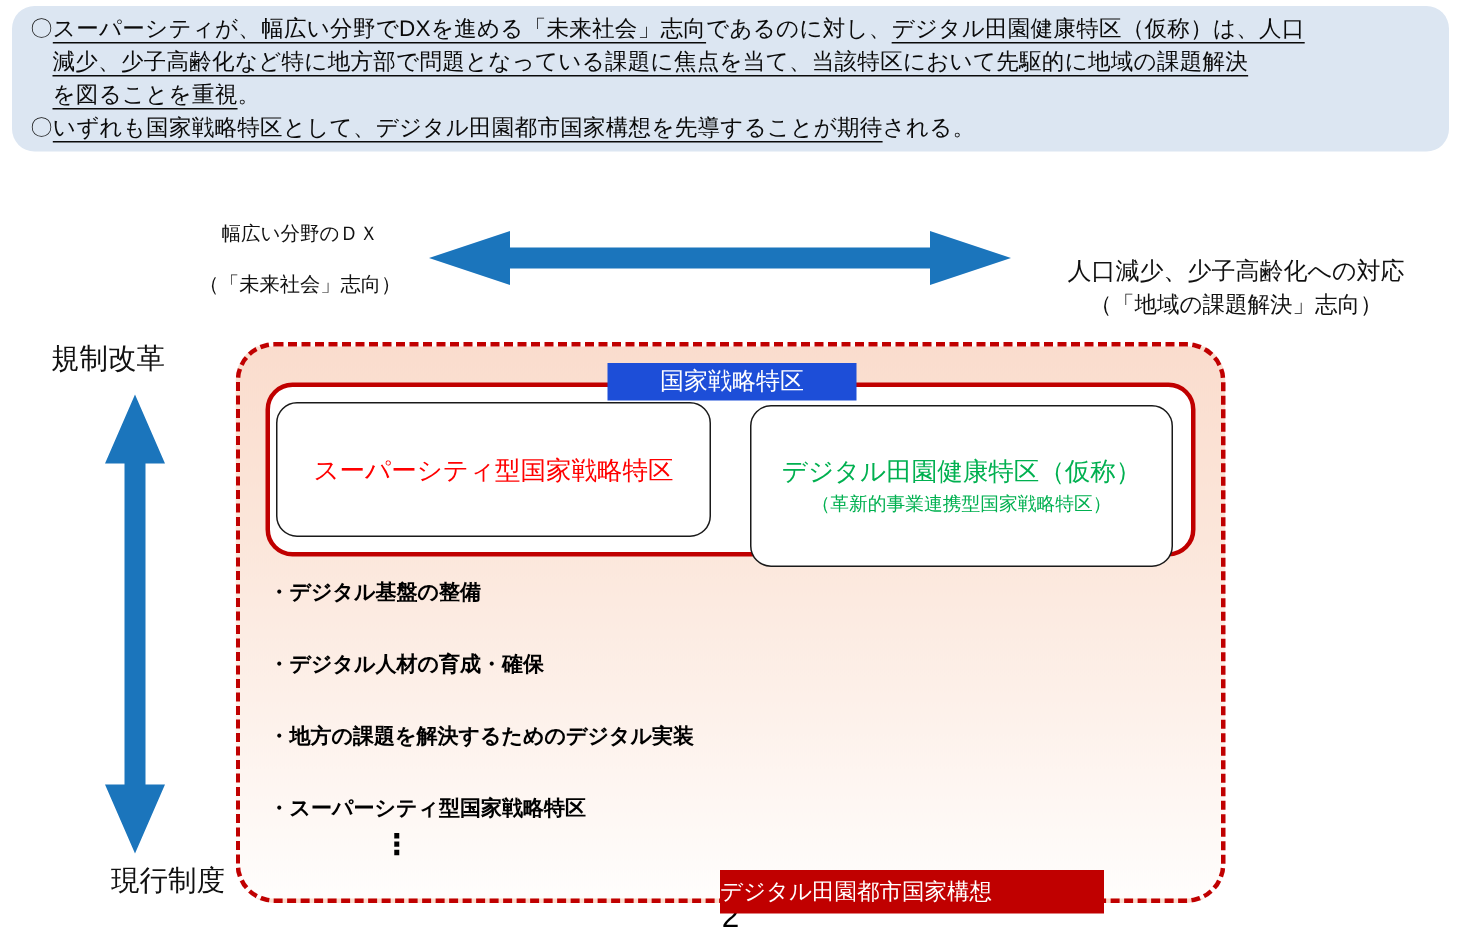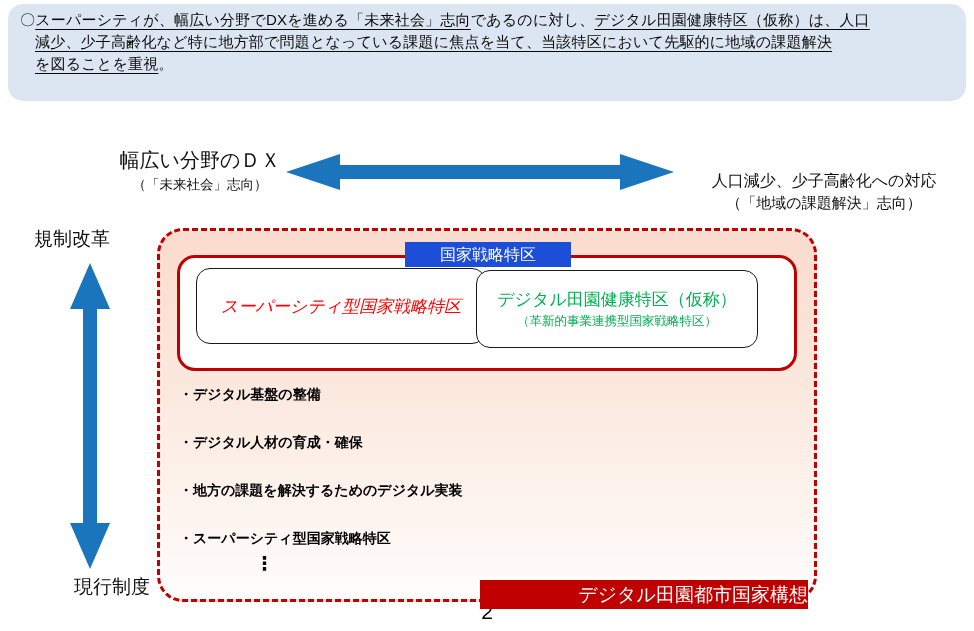--- a/index.html
+++ b/index.html
@@ -10,64 +10,65 @@
   
   .topbox { position:absolute; left:8px; top:4px; width:958px; height:97px;
     background:#dce6f2; padding:5px 10px 5px 12px;
     font-size:15px; line-height:22px; color:#0a0a0a; letter-spacing:0.2px;border-radius:15px; }
   .topbox .line { white-space:nowrap; }
   .topbox .indent { padding-left:15px; }
   .u { text-decoration:underline; text-underline-offset:3.5px; text-decoration-thickness:1px; }
 
   
   .axis-left { position:absolute; left:105px; top:147px; width:190px; text-align:center; }
-  .axis-left .l1 { font-size:20px; }
-  .axis-left .l2 { font-size:13.5px; margin-top:2px;font-family:Liberation Serif, serif; }
+  .axis-left .l1 { font-size:13px; }
+  .axis-left .l2 { font-size:13.5px; margin-top:16px;font-family:Liberation Serif, serif; }
   .axis-right { position:absolute; left:678px; top:146px; width:292px; text-align:center; }
   .axis-right .l1 { font-size:16px;margin-top:25px; }
   .axis-right .l2 { font-size:15px; margin-top:2px; }
   .axis-top { position:absolute; left:34px; top:226px; width:116px; text-align:left; font-size:19px; }
   .axis-bottom { position:absolute; left:34px; top:574px; width:116px; text-align:right; font-size:19px; }
   .h-arrow { position:absolute; left:284px; top:152px; }
   .v-arrow { position:absolute; left:68px; top:261px; }
 
   
   .mainbox { position:absolute; left:157px; top:228px; width:660px; height:374px;
     border:3px dashed #C00000; border-radius:26px;
     background:linear-gradient(180deg,#fadccd 0%,#fbe6da 35%,#fdf2ec 70%,#fffdfc 100%); }
   .zonebox { position:absolute; left:177px; top:255px; width:620px; height:116px;
     border:3px solid #C00000; border-radius:18px; background:#ffffff; }
   .zonelabel { position:absolute; left:405px; top:242px; width:166px; height:25px;
     background:#1d4ed8; color:#fff; font-size:16px; text-align:center; line-height:25px; z-index:5; }
   .whitebox { position:absolute; background:#fff; border:1.5px solid #1a1a1a; border-radius:14px;
     display:flex; flex-direction:column; align-items:center; justify-content:center; z-index:3; }
-  .box-super { left:196px; top:268px; width:290px; height:76px;font-style:italic; }
+  .box-super { left:184px; top:268px; width:290px; height:90px; }
   .box-super .t { color:#FF0000; font-size:17px; }
-  .box-digi { left:476px; top:270px; width:282px; height:78px; }
+  .box-digi { left:500px; top:270px; width:282px; height:108px; }
   .box-digi .t { color:#00B050; font-size:17px; }
   .box-digi .s { color:#00B050; font-size:12.5px; margin-top:2px; }
 
   .bullets { position:absolute; left:179px; top:384px; font-size:14px; font-weight:bold; color:#000; }
   .bullets .b { line-height:20px; margin-bottom:28px; white-space:nowrap; }
   .vdots { position:absolute; left:255px; top:553px; font-size:19px; font-weight:bold; color:#000;
     letter-spacing:0; line-height:22px; }
-  .bottomlabel { position:absolute; left:480px; top:580px; width:328px; height:29px;
-    background:#C00000; color:#fff; font-size:19px; text-align:right; line-height:29px; z-index:6; }
+  .bottomlabel { position:absolute; left:480px; top:580px; width:256px; height:29px;
+    background:#C00000; color:#fff; font-size:15px; text-align:left; line-height:29px; z-index:6; }
   .pagenum { position:absolute; left:467px; top:600px; width:40px; text-align:center;
     font-size:21px; color:#000; }
 </style>
 </head>
 <body>
 
 <div class="stage">
 
   <div class="topbox">
     <div class="line"><span>〇</span><span class="u">スーパーシティが、幅広い分野でDXを進める「未来社会」志向</span><span>であるのに対し、</span><span class="u">デジタル田園健康特区（仮称）は、人口</span></div>
     <div class="line indent"><span class="u">減少、少子高齢化など特に地方部で問題となっている課題に焦点を当て、当該特区において先駆的に地域の課題解決</span></div>
     <div class="line indent"><span class="u">を図ることを重視</span><span>。</span></div>
+    <div class="line"><span>〇</span><span class="u">いずれも国家戦略特区として、デジタル田園都市国家構想を先導することが期待</span><span>される。</span></div>
   </div>
 
   <div class="axis-left">
     <div class="l1">幅広い分野のＤＸ</div>
     <div class="l2">（「未来社会」志向）</div>
   </div>
   <svg class="h-arrow" width="392" height="40" viewBox="0 0 392 40">
     <polygon points="2,20 56,2 56,13 336,13 336,2 390,20 336,38 336,27 56,27 56,38" fill="#1B75BC"></polygon>
   </svg>
   <div class="axis-right">

